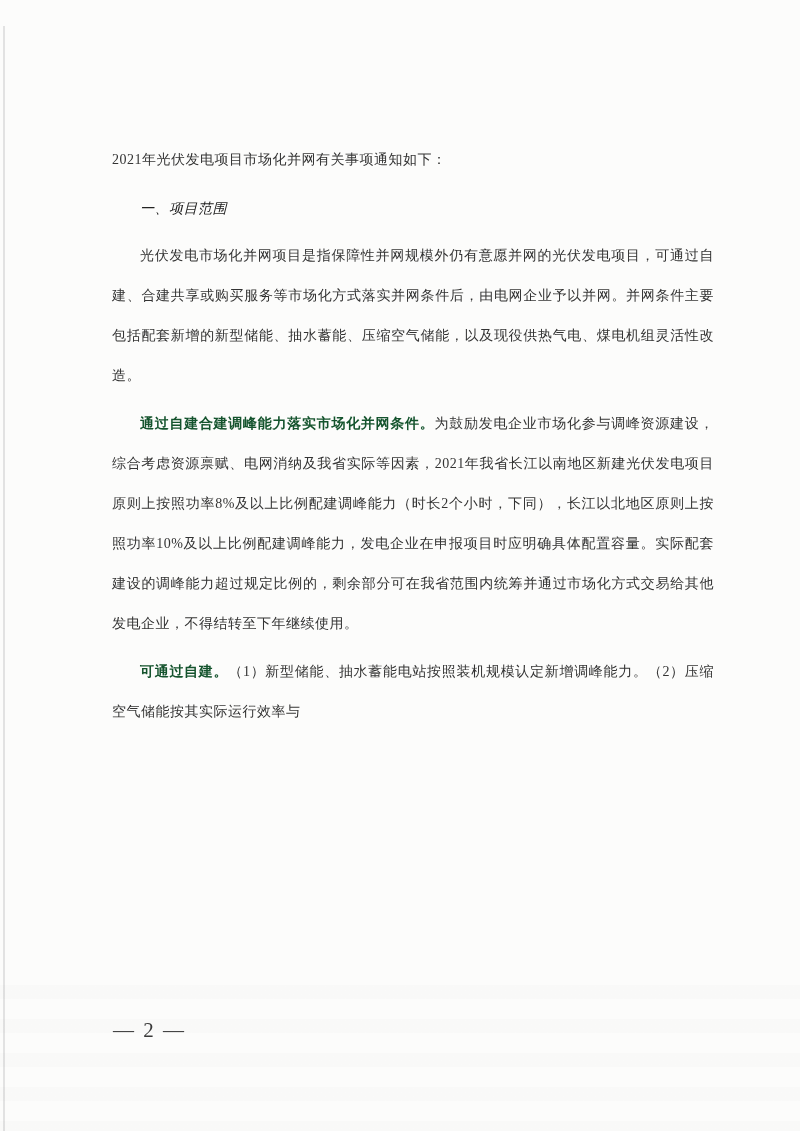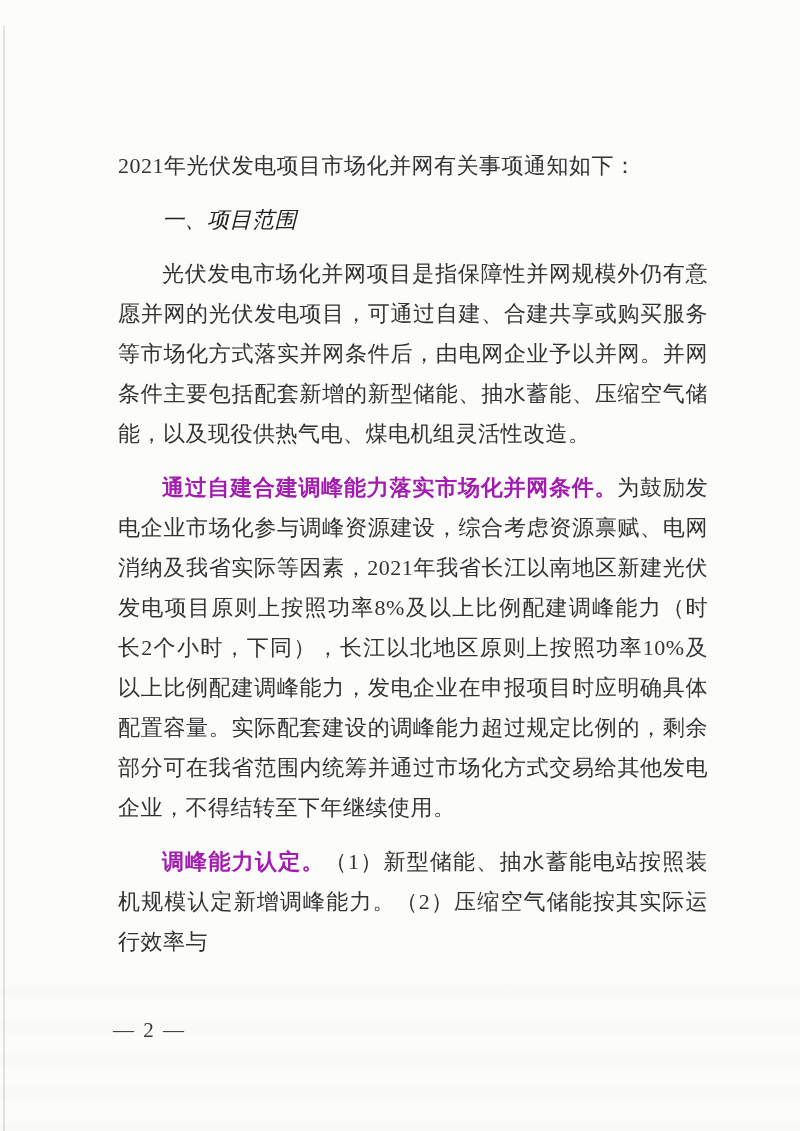--- a/index.html
+++ b/index.html
@@ -41,40 +41,40 @@
     pointer-events: none;
   }
   .content {
     position: absolute;
     left: 104px;
     top: 0;
     width: 618px;
     padding-top: 132px;
   }
   .content p, .content h2 {
-    margin: 14px;
-    font-size: 22px;
+    margin: 8px;
+    font-size: 14px;
     line-height: 40px;
     font-weight: 400;
     text-align: justify;
     text-justify: inter-ideograph;
     letter-spacing: 0.5px;
   }
   .no-indent { text-indent: 0; }
   .indent    { text-indent: 2em; }
   .heading {
     font-family: "Liberation Sans", "DejaVu Sans", sans-serif;
     font-weight: 700;
     color: #222222;
     text-align: left;
     font-style: italic;
   }
   .lead {
     font-weight: 700;
-    color: #a21caf;
+    color: #14532d;
   }
   .footer {
     position: absolute;
     left: 113px;
     top: 1016px;
     font-size: 21px;
     line-height: 28px;
     color: #3a3a3a;
     letter-spacing: 2px;
   }
@@ -89,19 +89,19 @@
   <p class="no-indent">2021年光伏发电项目市场化并网有关事项通知如下：</p>
 
   <h2 class="heading indent">一、项目范围</h2>
 
   <p class="indent">光伏发电市场化并网项目是指保障性并网规模外仍有意愿并网的光伏发电项目，可通过自建、合建共享或购买服务等市场化方式落实并网条件后，由电网企业予以并网。并网条件主要包括配套新增的新型储能、抽水蓄能、压缩空气储能，以及现役供热气电、煤电机组灵活性改造。</p>
 
 
   <p class="indent"><span class="lead">通过自建合建调峰能力落实市场化并网条件。</span><span>为鼓励发电企业市场化参与调峰资源建设，综合考虑资源禀赋、电网消纳及我省实际等因素，2021年我省长江以南地区新建光伏发电项目原则上按照功率8%及以上比例配建调峰能力（时长2个小时，下同），长江以北地区原则上按照功率10%及以上比例配建调峰能力，发电企业在申报项目时应明确具体配置容量。实际配套建设的调峰能力超过规定比例的，剩余部分可在我省范围内统筹并通过市场化方式交易给其他发电企业，不得结转至下年继续使用。</span></p>
 
 
-  <p class="indent"><span class="lead">调峰能力认定。</span><span>（1）新型储能、抽水蓄能电站按照装机规模认定新增调峰能力。（2）压缩空气储能按其实际运行效率与</span></p>
+  <p class="indent"><span class="lead">可通过自建。</span><span>（1）新型储能、抽水蓄能电站按照装机规模认定新增调峰能力。（2）压缩空气储能按其实际运行效率与</span></p>
 
 </div>
 
 <div class="footer">— 2 —</div>
 
 <div class="scan-noise"></div>
 
 </body></html>

